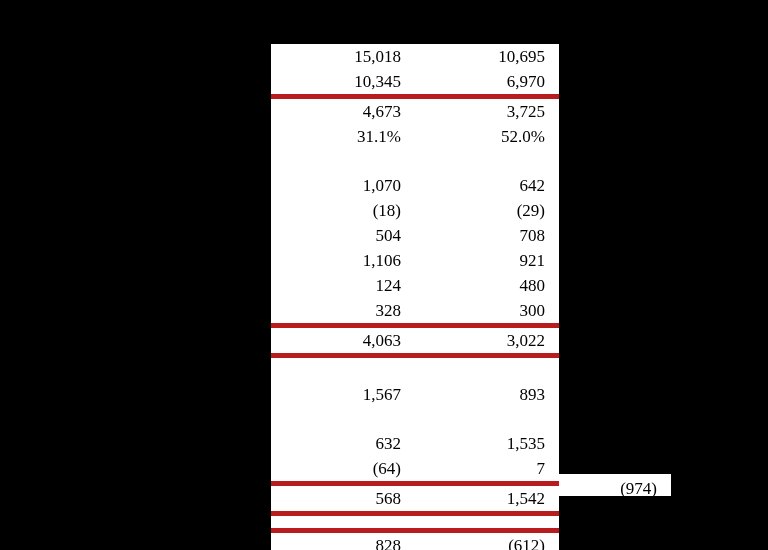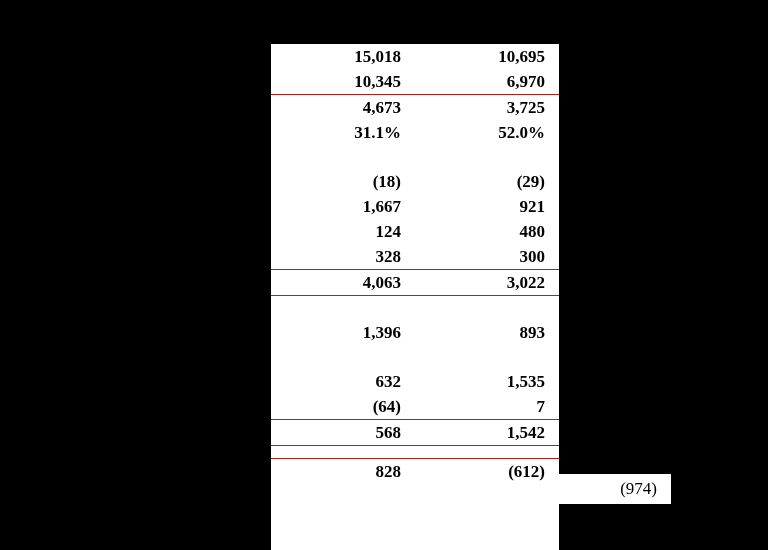--- a/index.html
+++ b/index.html
@@ -33,43 +33,42 @@
   }
   table.fin td {
     font-size: 17px;
     color: #000000;
     text-align: right;
     padding: 0 14px 0 0;
     height: 25px;
     line-height: 25px;
     white-space: nowrap;
     vertical-align: middle;
-    font-weight: bold;
   }
   td.col-a { width: 50%; padding-right: 18px; }
   td.col-b { width: 50%; padding-right: 10px; margin-top: 12px; }
   tr.rule-above td {
-    border-top: 1px solid #b91c1c;
+    border-top: 5px solid #b91c1c;
   }
   tr.spacer td {
     height: 24px;
     line-height: 24px;
   }
   tr.spacer-small td {
     height: 12px;
     line-height: 12px;
   }
 
   
   #aside-figure {
     position: absolute;
     left: 559px;
     top: 474px;
     width: 112px;
-    height: 30px;
+    height: 22px;
     background: #ffffff;
   }
   #aside-figure .val {
     display: block;
     text-align: right;
     padding-right: 14px;
     font-size: 17px;
     line-height: 30px;
     color: #000000;
     font-family: "Liberation Serif", serif;
@@ -95,45 +94,53 @@
         </tr>
         <tr>
           <td class="col-a">31.1%</td>
           <td class="col-b">52.0%</td>
         </tr>
         <tr class="spacer">
           <td class="col-a"></td>
           <td class="col-b"></td>
         </tr>
         <tr>
+          <td class="col-a">1,070</td>
+          <td class="col-b">642</td>
+        </tr>
+        <tr>
           <td class="col-a">(18)</td>
           <td class="col-b">(29)</td>
         </tr>
         <tr>
-          <td class="col-a">1,667</td>
+          <td class="col-a">504</td>
+          <td class="col-b">708</td>
+        </tr>
+        <tr>
+          <td class="col-a">1,106</td>
           <td class="col-b">921</td>
         </tr>
         <tr>
           <td class="col-a">124</td>
           <td class="col-b">480</td>
         </tr>
         <tr>
           <td class="col-a">328</td>
           <td class="col-b">300</td>
         </tr>
         <tr class="rule-above">
           <td class="col-a">4,063</td>
           <td class="col-b">3,022</td>
         </tr>
         <tr class="spacer rule-above">
           <td class="col-a"></td>
           <td class="col-b"></td>
         </tr>
         <tr>
-          <td class="col-a">1,396</td>
+          <td class="col-a">1,567</td>
           <td class="col-b">893</td>
         </tr>
         <tr class="spacer">
           <td class="col-a"></td>
           <td class="col-b"></td>
         </tr>
         <tr>
           <td class="col-a">632</td>
           <td class="col-b">1,535</td>
         </tr>

